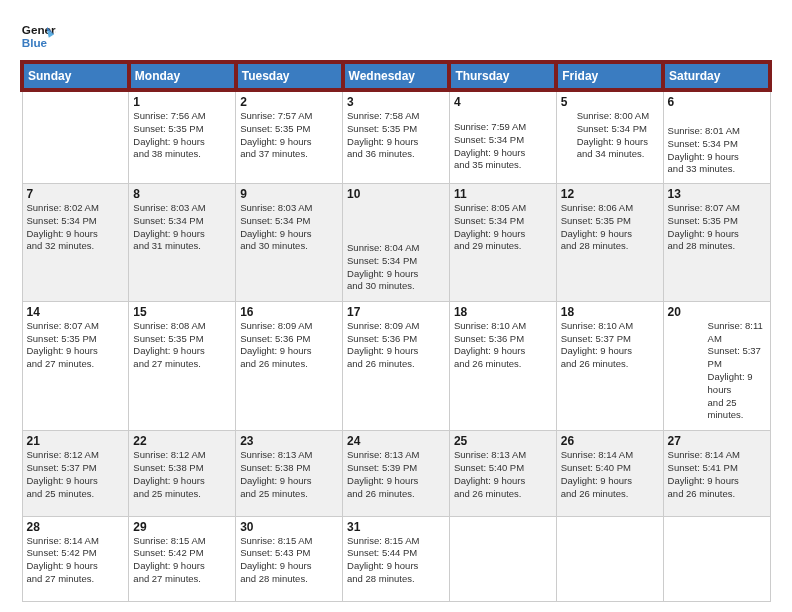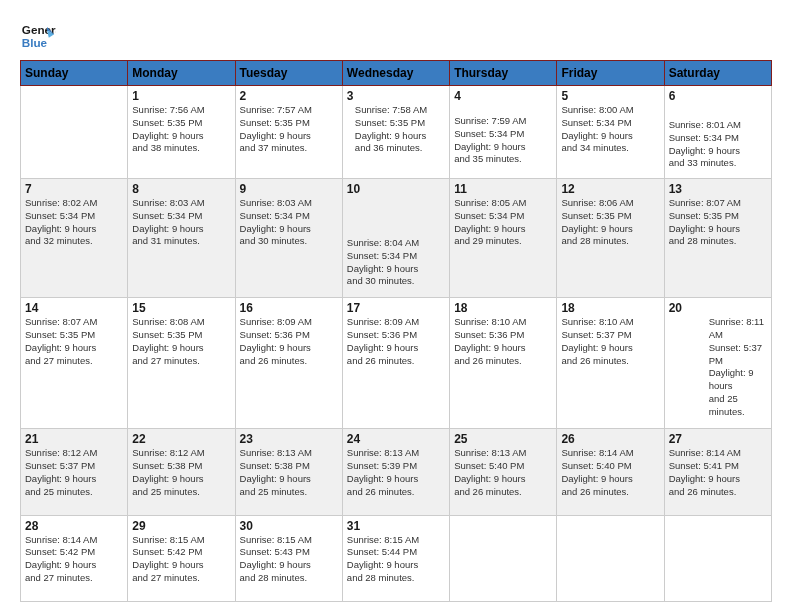--- a/index.html
+++ b/index.html
@@ -46,26 +46,26 @@
       color: #333;
     }
     .calendar {
       flex: 1;
       border-collapse: collapse;
       width: 100%;
       border: 1px solid #ccc;
     }
     .calendar th {
       background: #3a7cc1;
-      color: #000000;
+      color: #ffffff;
       font-size: 12px;
       font-weight: bold;
       padding: 5px 4px;
       text-align: left;
-      border: 1px solid #7f1d1d;
+      border: 4px solid #7f1d1d;
     }
     .calendar td {
       vertical-align: top;
       border: 1px solid #ccc;
       padding: 3px 4px;
       width: calc(100% / 7);
       height: 82px;
     }
     .day-number {
       font-size: 12px;
@@ -132,35 +132,35 @@
           </td>
           <td>
             <span class="day-number">2</span>
             <div class="day-info" style="white-space: pre-line;">Sunrise: 7:57 AM
 Sunset: 5:35 PM
 Daylight: 9 hours
 and 37 minutes.</div>
           </td>
           <td>
             <span class="day-number">3</span>
-            <div class="day-info" style="white-space: pre-line; margin-left: 8px;">Sunrise: 7:58 AM
+            <div class="day-info" style="white-space: pre-line;">Sunrise: 7:58 AM
 Sunset: 5:35 PM
 Daylight: 9 hours
 and 36 minutes.</div>
           </td>
           <td>
             <span class="day-number">4</span>
             <div class="day-info" style="white-space: pre-line; margin-top: 12px;">Sunrise: 7:59 AM
 Sunset: 5:34 PM
 Daylight: 9 hours
 and 35 minutes.</div>
           </td>
           <td>
             <span class="day-number">5</span>
-            <div class="day-info" style="white-space: pre-line;">Sunrise: 8:00 AM
+            <div class="day-info" style="white-space: pre-line; margin-left: 16px;">Sunrise: 8:00 AM
 Sunset: 5:34 PM
 Daylight: 9 hours
 and 34 minutes.</div>
           </td>
           <td>
             <span class="day-number">6</span>
             <div class="day-info" style="white-space: pre-line; margin-top: 16px;">Sunrise: 8:01 AM
 Sunset: 5:34 PM
 Daylight: 9 hours
 and 33 minutes.</div>

